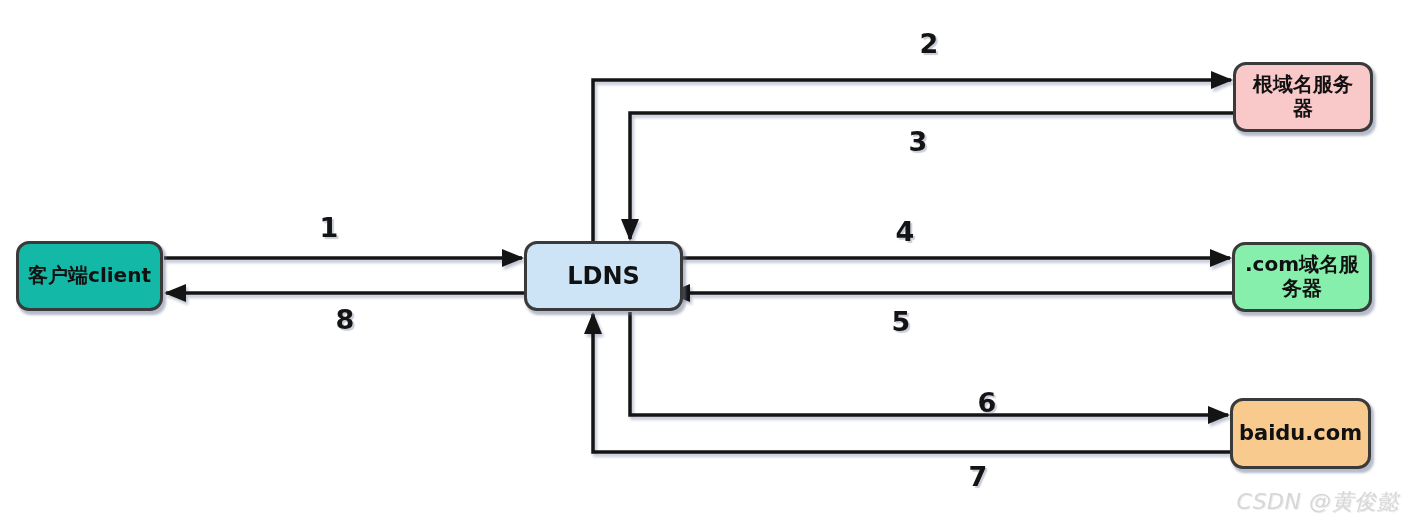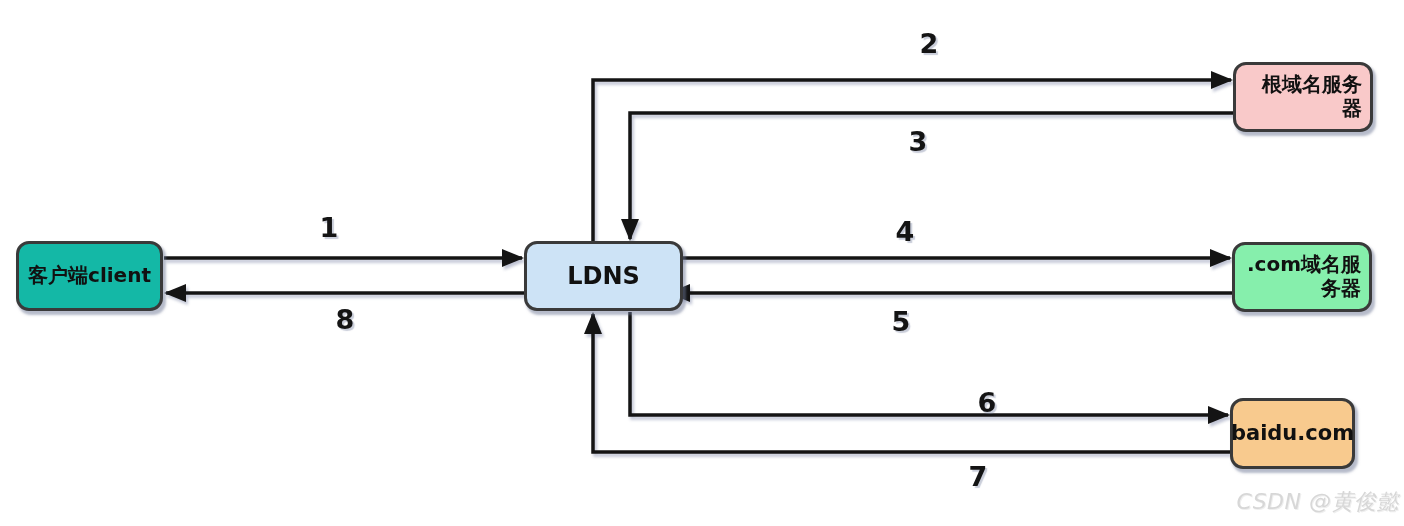--- a/index.html
+++ b/index.html
@@ -34,32 +34,32 @@
     fill: var(--stroke, #141414);
     stroke: none;
   }
   .node {
     position: absolute;
     border: 3.5px solid var(--border, #3a3a3a);
     border-radius: 13px;
     display: flex;
     align-items: center;
     justify-content: center;
-    text-align: right;
+    text-align: center;
     font-weight: bold;
     color: #111;
     line-height: 1.18;
     box-shadow: 2.5px 3.5px 2.5px rgba(110,120,150,0.5);
     box-sizing: content-box;
   }
   .node-client { left: 16px;   top: 241px; width: 125px; height: 64px; padding: 0 8px; font-size: 20px; }
   .node-ldns   { left: 524px;  top: 241px; width: 121px; height: 64px; padding: 0 16px; font-size: 24px; }
   .node-root   { left: 1233px; top: 62px;  width: 118px; height: 64px; padding: 0 8px; font-size: 20px; }
   .node-com    { left: 1232px; top: 242px; width: 118px; height: 64px; padding: 0 8px; font-size: 20px; }
-  .node-baidu  { left: 1230px; top: 398px; width: 119px; height: 65px; padding: 0 0; font-size: 21px; }
+  .node-baidu  { left: 1230px; top: 398px; width: 119px; height: 65px; padding: 0 8px; font-size: 21px; }
   .flow-label {
     position: absolute;
     transform: translate(-50%, -50%);
     font-size: 27px;
     font-weight: bold;
     color: #141414;
     text-shadow: 2px 2px 1px rgba(120,130,160,0.4);
   }
   .watermark {
     position: absolute;

